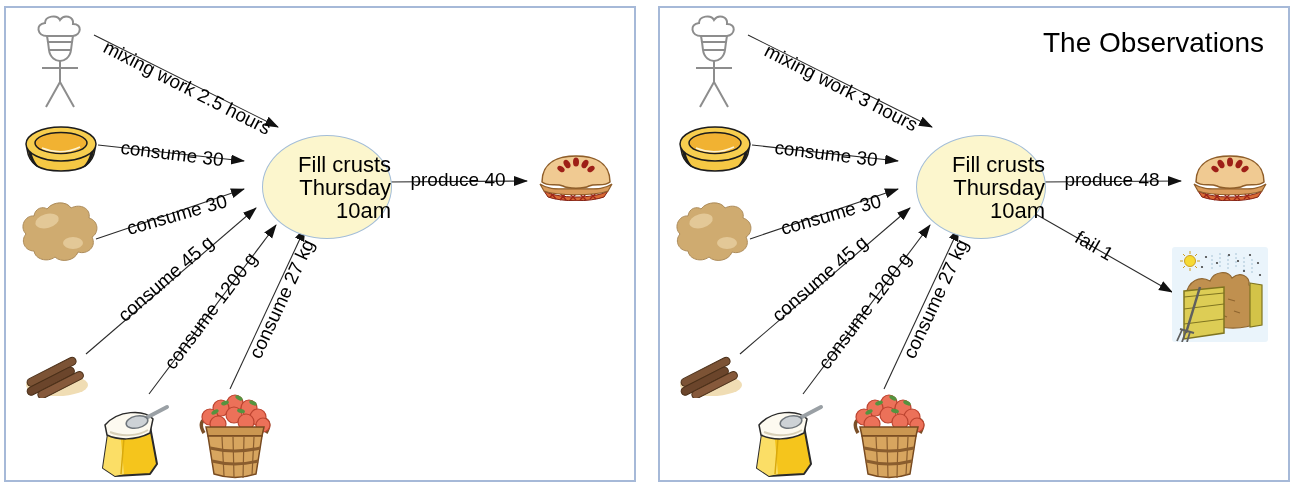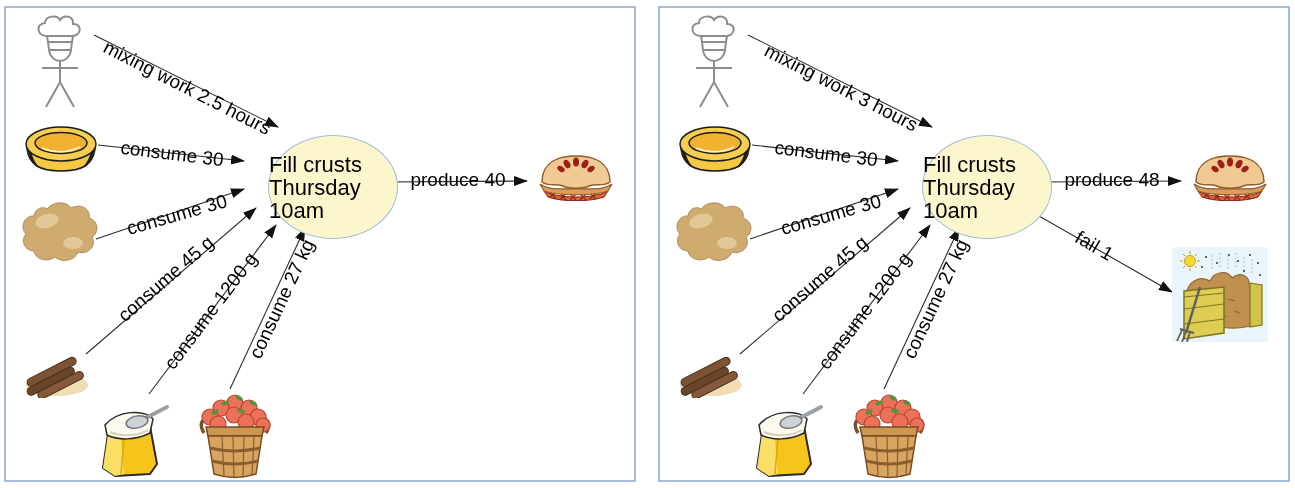--- a/index.html
+++ b/index.html
@@ -4,23 +4,23 @@
 <style>
   html,body{margin:0;padding:0;background:#ffffff;}
   body{font-family:"Liberation Sans",sans-serif;color:#000;}
   .stage{position:relative;width:1295px;height:488px;background:#fff;overflow:hidden;}
   .panel{position:absolute;top:6px;height:476px;width:632px;background:#fff;
          border:2px solid #a6b9d8;box-sizing:border-box;}
   #panel-plan{left:4px;}
   #panel-obs{left:658px;}
   .edges{position:absolute;left:0;top:0;width:628px;height:472px;}
   .title{position:absolute;top:20px;right:24px;font-size:28px;line-height:30px;white-space:nowrap;}
-  .node{position:absolute;left:262px;top:127px;width:130px;height:104px;
+  .node{position:absolute;left:256px;top:127px;width:130px;height:104px;
         background:#fcf6cd;border:1.5px solid #a3bdd8;border-radius:50%;
-        display:flex;flex-direction:column;align-items:flex-start;justify-content:center;
+        display:flex;flex-direction:column;align-items:flex-end;justify-content:center;
         font-size:22px;line-height:23px;text-align:center;box-sizing:border-box;}
   .edge-label{position:absolute;font-size:19px;white-space:nowrap;
               transform:translate(-50%,-50%) rotate(var(--r,0deg));}
   .icon{position:absolute;}
   .icon svg{display:block;}
 </style>
 </head>
 <body>
 
 <div class="stage">
@@ -342,15 +342,16 @@
 
     <div class="edge-label" style="left:181px;top:80px;--r:27deg">mixing work 3 hours</div>
     <div class="edge-label" style="left:166px;top:146px;--r:7deg">consume 30</div>
     <div class="edge-label" style="left:171px;top:207px;--r:-16deg">consume 30</div>
     <div class="edge-label" style="left:160px;top:271px;--r:-41deg">consume 45 g</div>
     <div class="edge-label" style="left:205px;top:303px;--r:-53deg">consume 1200 g</div>
     <div class="edge-label" style="left:276px;top:291px;--r:-65deg">consume 27 kg</div>
     <div class="edge-label" style="left:452px;top:172px;--r:0deg">produce 48</div>
     <div class="edge-label" style="left:434px;top:238px;--r:30deg">fail 1</div>
 
+    <div class="title">The Observations</div>
   </div>
 
 </div>
 
 </body></html>

